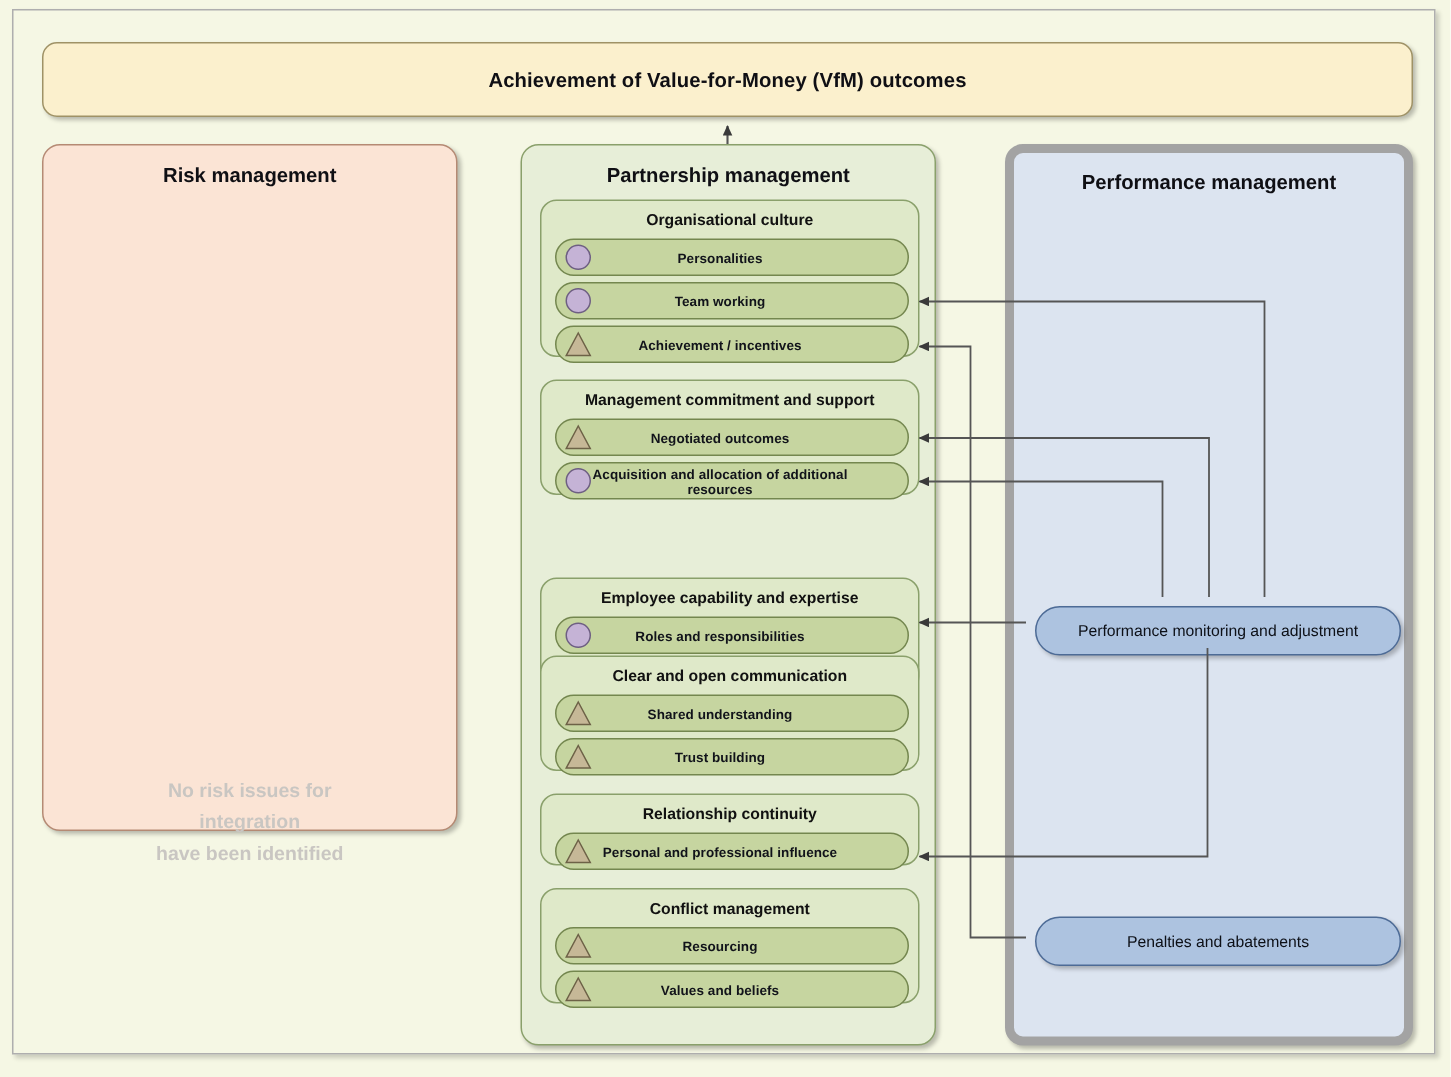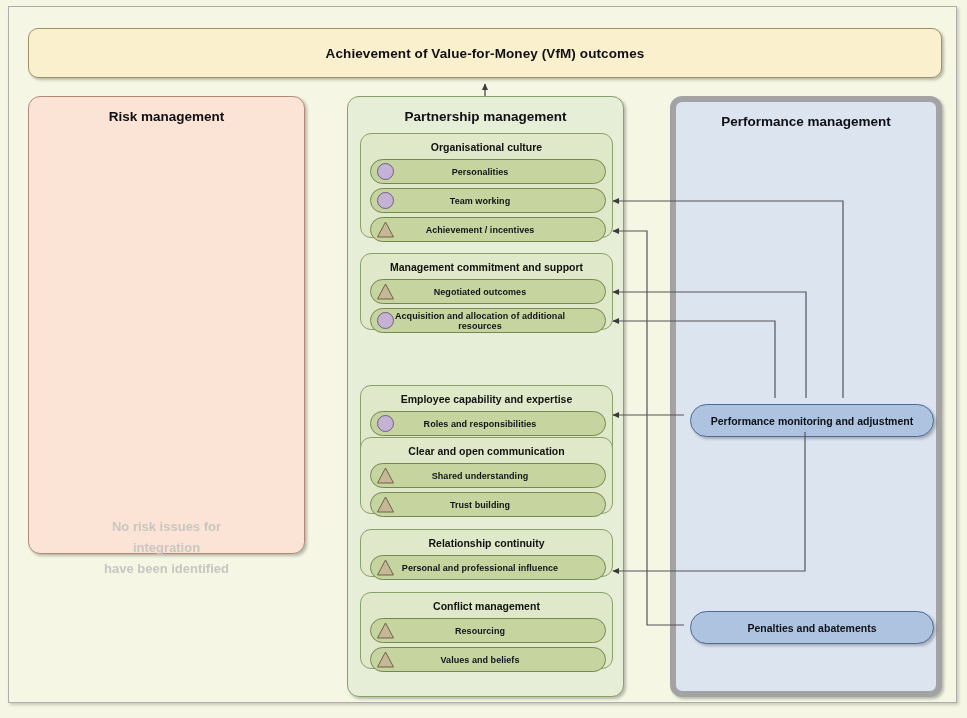--- a/index.html
+++ b/index.html
@@ -93,21 +93,21 @@
 
   
   .pbox{
     position:absolute;left:14px;width:244px;height:33px;
     background:#adc3e0;border:1px solid #4d6versions;
     border:1px solid #4d6b96;
     border-radius:17px;box-sizing:border-box;
     display:flex;align-items:center;justify-content:center;
     box-shadow:2px 2px 3px rgba(0,0,0,.25);
   }
-  .pbox .lbl{font-size:10.5px;font-weight:bold;color:#0d1017;}
+  .pbox .lbl{font-size:10.5px;font-weight:normal;color:#0d1017;}
 
   
   #wires{position:absolute;left:0;top:0;width:967px;height:718px;pointer-events:none;}
 </style>
 </head>
 <body>
 
 <div id="canvas">
   <div class="frame"></div>
 

